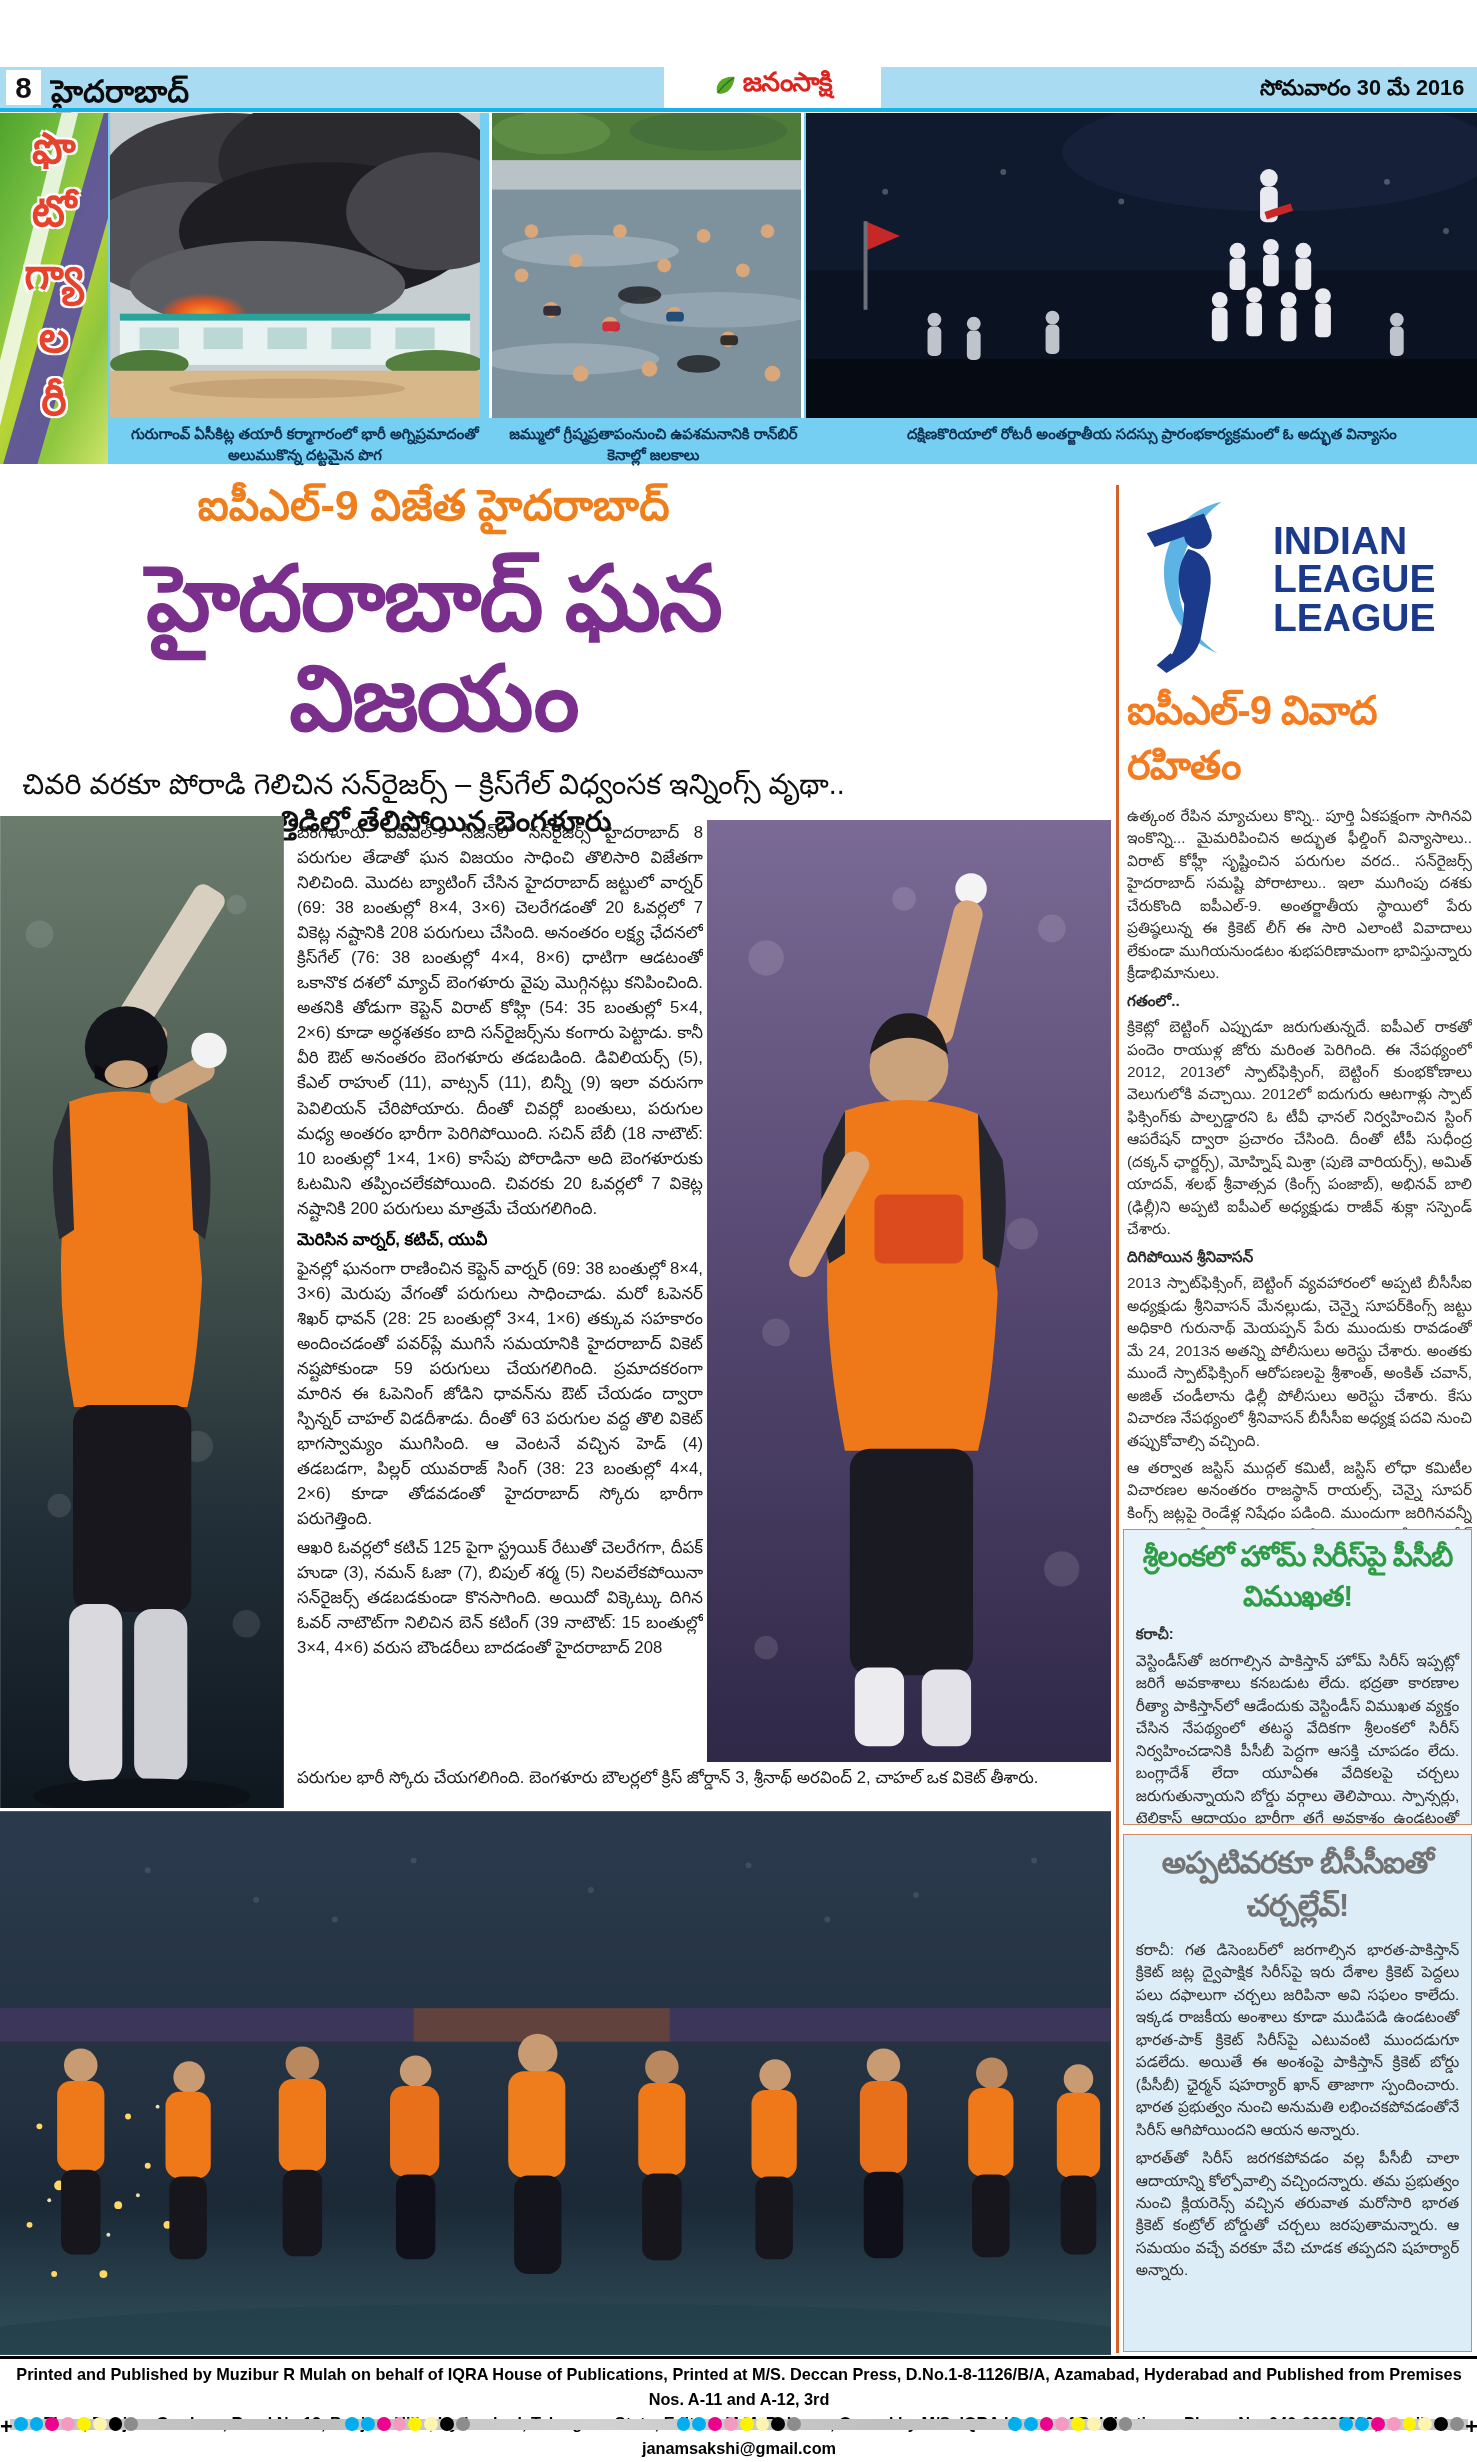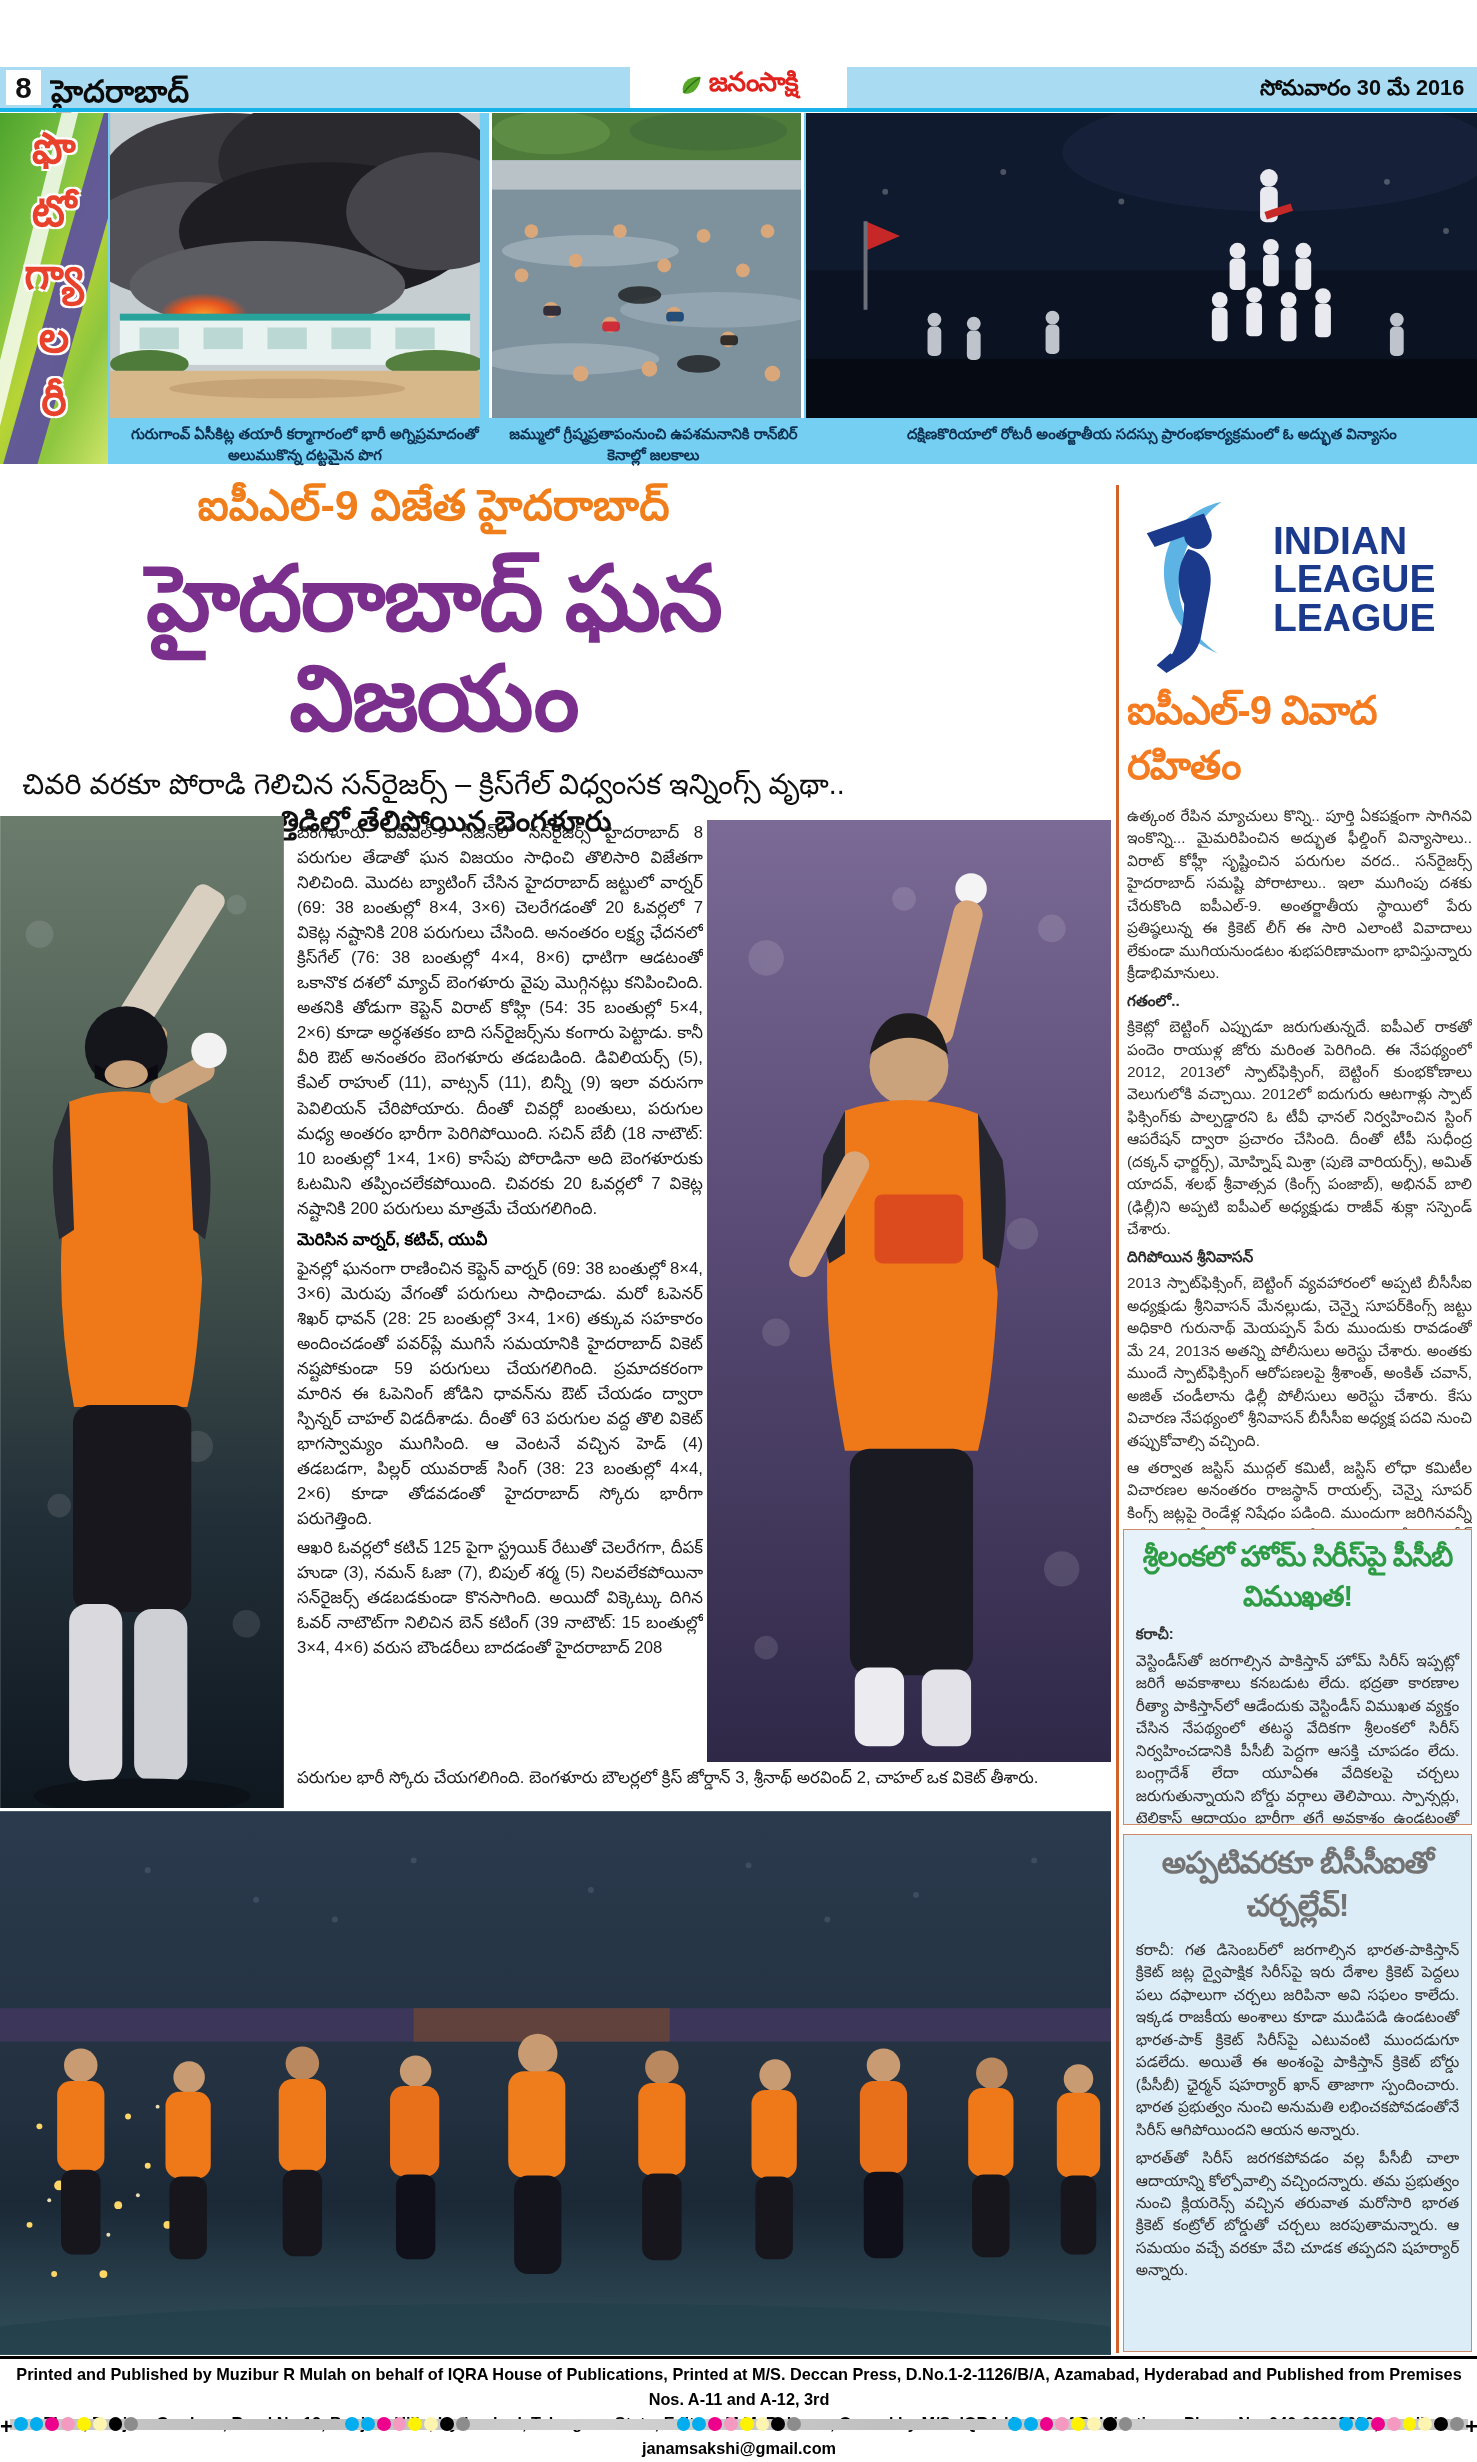--- a/index.html
+++ b/index.html
@@ -5,21 +5,21 @@
   html,body{margin:0;padding:0;background:#ffffff;}
   #page{position:relative;width:1478px;height:2463px;background:#ffffff;overflow:hidden;
         font-family:"Liberation Sans","DejaVu Sans",sans-serif;color:#111;}
 
   
   .hdr{position:absolute;left:0;top:67px;width:1478px;height:41px;background:#a9dcf3;}
   .hdr-rule{position:absolute;left:0;top:108px;width:1478px;height:3.9px;background:#17b2e8;}
   .pageno{position:absolute;left:5.9px;top:3px;width:35px;height:35px;background:#ffffff;
           color:#111;font-size:29.6px;font-weight:bold;text-align:center;line-height:35px;}
   .section-label{position:absolute;left:51px;top:6.9px;font-size:31px;font-weight:bold;color:#0b0b0b;}
-  .masthead{position:absolute;left:630px;top:-7.9px;width:217px;height:53px;background:#ffffff;
+  .masthead{position:absolute;left:664px;top:-7.9px;width:217px;height:53px;background:#ffffff;
             border-radius:5.9px;display:flex;align-items:center;justify-content:center;gap:3.9px;}
   .masthead-text{color:#e0231d;font-size:26.6px;font-weight:bold;letter-spacing:-1px;}
   .edition-date{position:absolute;right:13.8px;top:7.9px;font-size:21.7px;font-weight:bold;color:#0b0b0b;}
 
   
   .gallery{position:absolute;left:0;top:113px;width:1478px;height:351px;background:#74cff2;}
   .gal-band{position:absolute;left:0;top:0;width:108px;height:351px;overflow:hidden;
             background:linear-gradient(115deg,#4ea32c 0%,#7ac143 30%,#b8d435 55%,#8dc63f 75%,#cfe56a 100%);}
   .gal-band:before{content:"";position:absolute;left:51px;top:-29.6px;width:33px;height:433px;
             background:#5b4ea0;transform:rotate(16deg);opacity:.9;}
@@ -496,21 +496,21 @@
   <div class="sbox sbox2">
     <div class="sbox-h2">అప్పటివరకూ బీసీసీఐతో చర్చల్లేవ్!</div>
     <div class="sbox-body">
         <div class="para">కరాచీ: గత డిసెంబర్‌లో జరగాల్సిన భారత-పాకిస్తాన్ క్రికెట్ జట్ల ద్వైపాక్షిక సిరీస్‌పై ఇరు దేశాల క్రికెట్ పెద్దలు పలు దఫాలుగా చర్చలు జరిపినా అవి సఫలం కాలేదు. ఇక్కడ రాజకీయ అంశాలు కూడా ముడిపడి ఉండటంతో భారత-పాక్ క్రికెట్ సిరీస్‌పై ఎటువంటి ముందడుగూ పడలేదు. అయితే ఈ అంశంపై పాకిస్తాన్ క్రికెట్ బోర్డు (పీసీబీ) ఛైర్మన్ షహర్యార్ ఖాన్ తాజాగా స్పందించారు. భారత ప్రభుత్వం నుంచి అనుమతి లభించకపోవడంతోనే సిరీస్ ఆగిపోయిందని ఆయన అన్నారు.</div>
         <div class="para">భారత్‌తో సిరీస్ జరగకపోవడం వల్ల పీసీబీ చాలా ఆదాయాన్ని కోల్పోవాల్సి వచ్చిందన్నారు. తమ ప్రభుత్వం నుంచి క్లియరెన్స్ వచ్చిన తరువాత మరోసారి భారత క్రికెట్ కంట్రోల్ బోర్డుతో చర్చలు జరపుతామన్నారు. ఆ సమయం వచ్చే వరకూ వేచి చూడక తప్పదని షహర్యార్ అన్నారు.</div>
       </div>
   </div>
 
   <div class="foot-rule"></div>
   <div class="imprint">
-    <div>Printed and Published by Muzibur R Mulah on behalf of IQRA House of Publications, Printed at M/S. Deccan Press, D.No.1-2-1126/B/A, Azamabad, Hyderabad and Published from Premises Nos. A-11 and A-12, 3rd</div>
+    <div>Printed and Published by Muzibur R Mulah on behalf of IQRA House of Publications, Printed at M/S. Deccan Press, D.No.1-8-1126/B/A, Azamabad, Hyderabad and Published from Premises Nos. A-11 and A-12, 3rd</div>
     <div>Floor, Banjara Gardens, Road No.12, Banjara Hills, Hyderabad, Telangana State, Editor : M.M. Rahman, Owned by M/S. IQRA House of Publications. Phone No. 040-66629990, email : janamsakshi@gmail.com</div>
   </div>
   <div class="regbar">
     <div class="bar"></div>
     <span class="crop" style="left:0px;">+</span>
     <span class="crop" style="right:0px;">+</span>
     <div id="regdots">
         <span class="reg-group">
           <span class="reg-dot" style="background: rgb(0, 174, 239);"></span>
           <span class="reg-dot" style="background: rgb(0, 174, 239);"></span>

